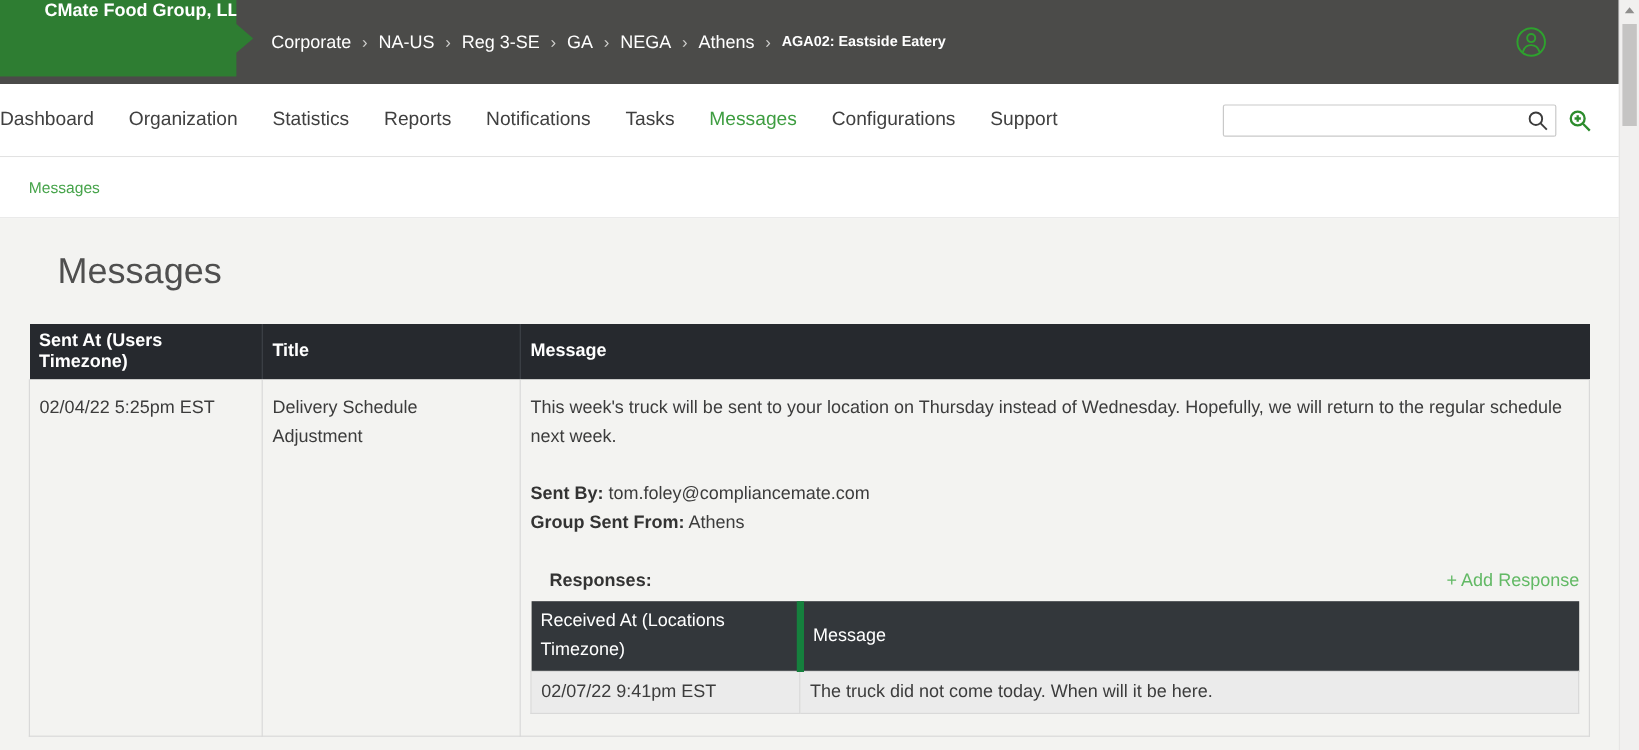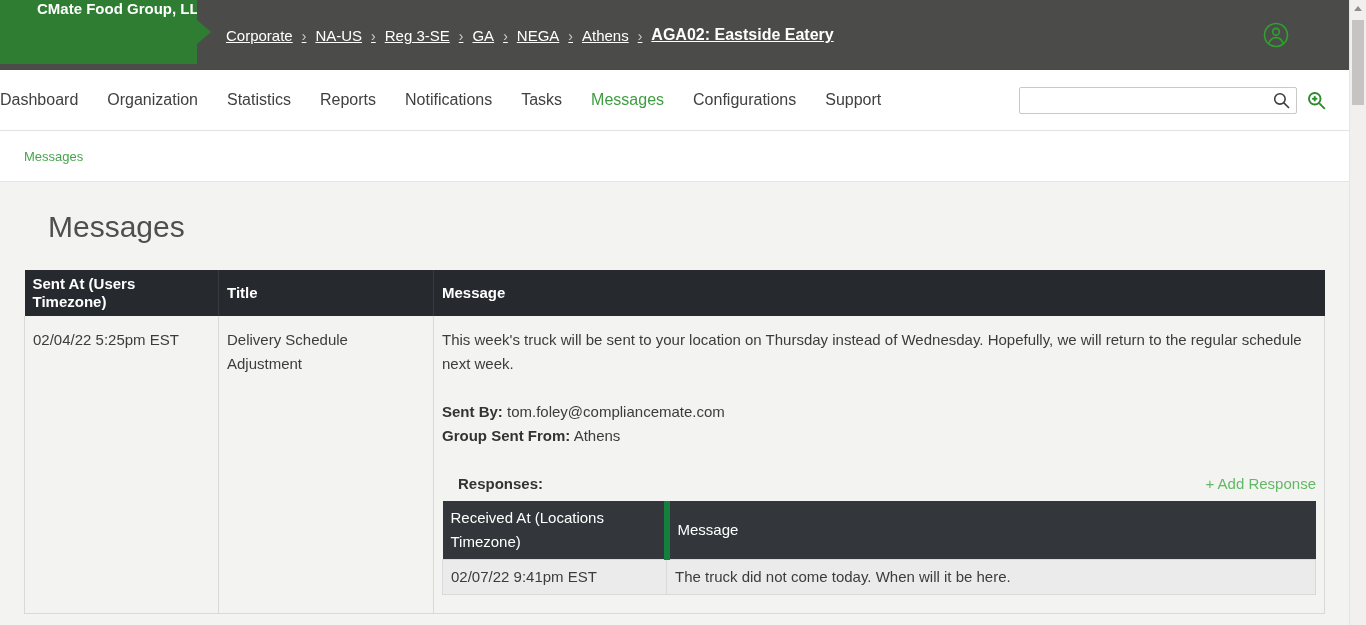--- a/index.html
+++ b/index.html
@@ -11,23 +11,23 @@
   .app { width:1349px; }
 
   
   .header { height:70px; background:#4b4b49; display:flex; align-items:center; position:relative; }
   .brand {
     width:212px; height:64px; background:#2e7d32; color:#fff; flex:0 0 auto;
     font-weight:bold; font-size:15px; display:flex; align-items:flex-start; padding-left:37px;
     align-self:flex-start;
     clip-path: polygon(0 0, 197px 0, 197px 20px, 211px 32px, 197px 44px, 197px 64px, 0 64px);
   }
-  .crumbs { display:flex; align-items:flex-end; gap:9px; margin-left:14px; color:#fff; font-size:15px; white-space:nowrap;text-decoration:underline; }
+  .crumbs { display:flex; align-items:flex-start; gap:9px; margin-left:14px; color:#fff; font-size:15px; white-space:nowrap; }
   .crumb-sep { color:#cfcfcd; font-size:14px; }
-  .crumb-current { font-weight:bold; font-size:16px; }
+  .crumb-current { font-weight:bold; font-size:12px; }
   .avatar { margin-left:auto; margin-right:60px; width:26px; height:26px; cursor:pointer; }
 
   
   .nav { height:61px; background:#fff; border-bottom:1px solid #e2e2e2; display:flex; align-items:center; gap:29px; }
   .nav-item { font-size:16px; color:#404040; cursor:pointer; white-space:nowrap; }
   .nav-item.active { color:#3e9d41; }
   .search-wrap { margin-left:auto; margin-right:22px; display:flex; align-items:center; }
   .search-box { position:relative; }
   .search-box input {
     width:278px; height:27px; border:1px solid #c9c9c9; border-radius:2px;

